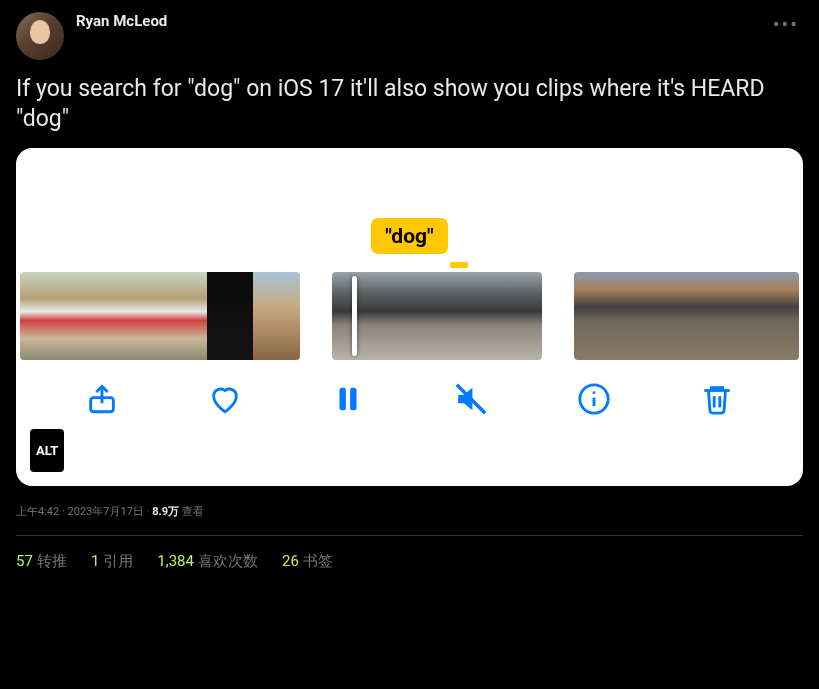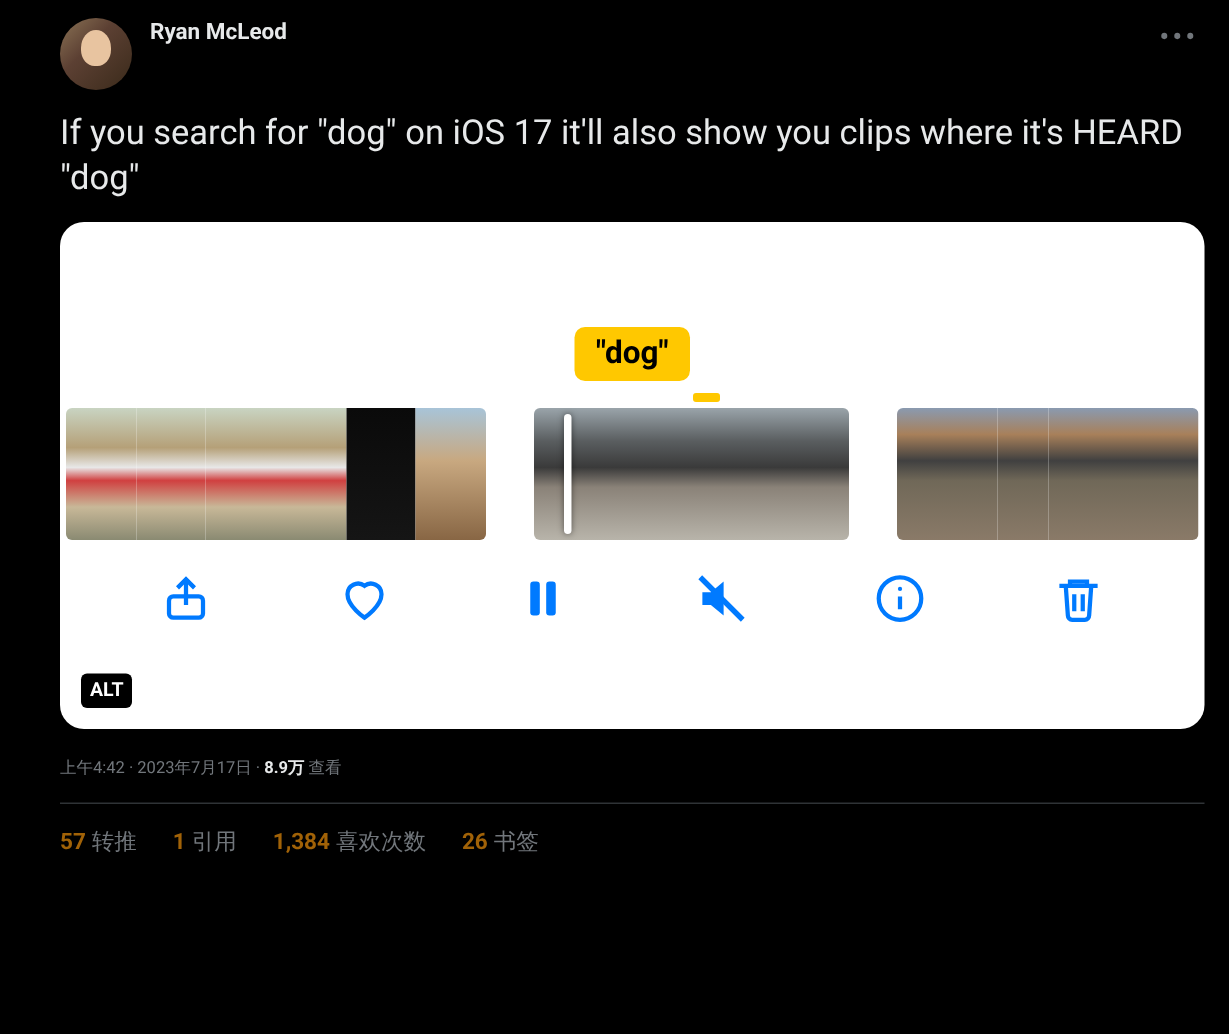--- a/index.html
+++ b/index.html
@@ -6,21 +6,20 @@
   body {
     background: #000;
     font-family: -apple-system, BlinkMacSystemFont, "Segoe UI", Roboto, Helvetica, Arial, sans-serif;
     color: #e7e9ea;
     width: 819px;
     height: 689px;
     overflow: hidden;
   }
   .tweet {
     padding: 12px 16px;
-    margin-left: 24px;
   }
   .header {
     display: flex;
     align-items: flex-start;
   }
   .avatar {
     width: 48px;
     height: 48px;
     border-radius: 50%;
     background: linear-gradient(135deg, #8b7355 0%, #5c4033 40%, #3a2a1a 100%);
@@ -164,21 +163,21 @@
   }
   .ctrl svg { width: 100%; height: 100%; }
   .alt-badge {
     position: absolute;
     left: 14px;
     bottom: 14px;
     background: #000;
     color: #fff;
     font-size: 13px;
     font-weight: 700;
-    padding: 4px 6px;
+    padding: 14px 6px;
     border-radius: 4px;
   }
   .meta {
     margin-top: 18px;
     font-size: 11px;
     color: #71767b;
   }
   .meta .views-num {
     color: #e7e9ea;
     font-weight: 700;
@@ -188,22 +187,22 @@
     margin-top: 16px;
   }
   .stats {
     display: flex;
     gap: 24px;
     padding: 16px 0;
     font-size: 15px;
     color: #71767b;
   }
   .stats .num {
-    color: #a16207;
-    font-weight: 700;
+    color: #bef264;
+    font-weight: 400;
     margin-right: 4px;
   }
 </style>
 </head>
 <body>
 
 <div class="tweet">
 
   <div class="header">
     <div class="avatar"></div>

